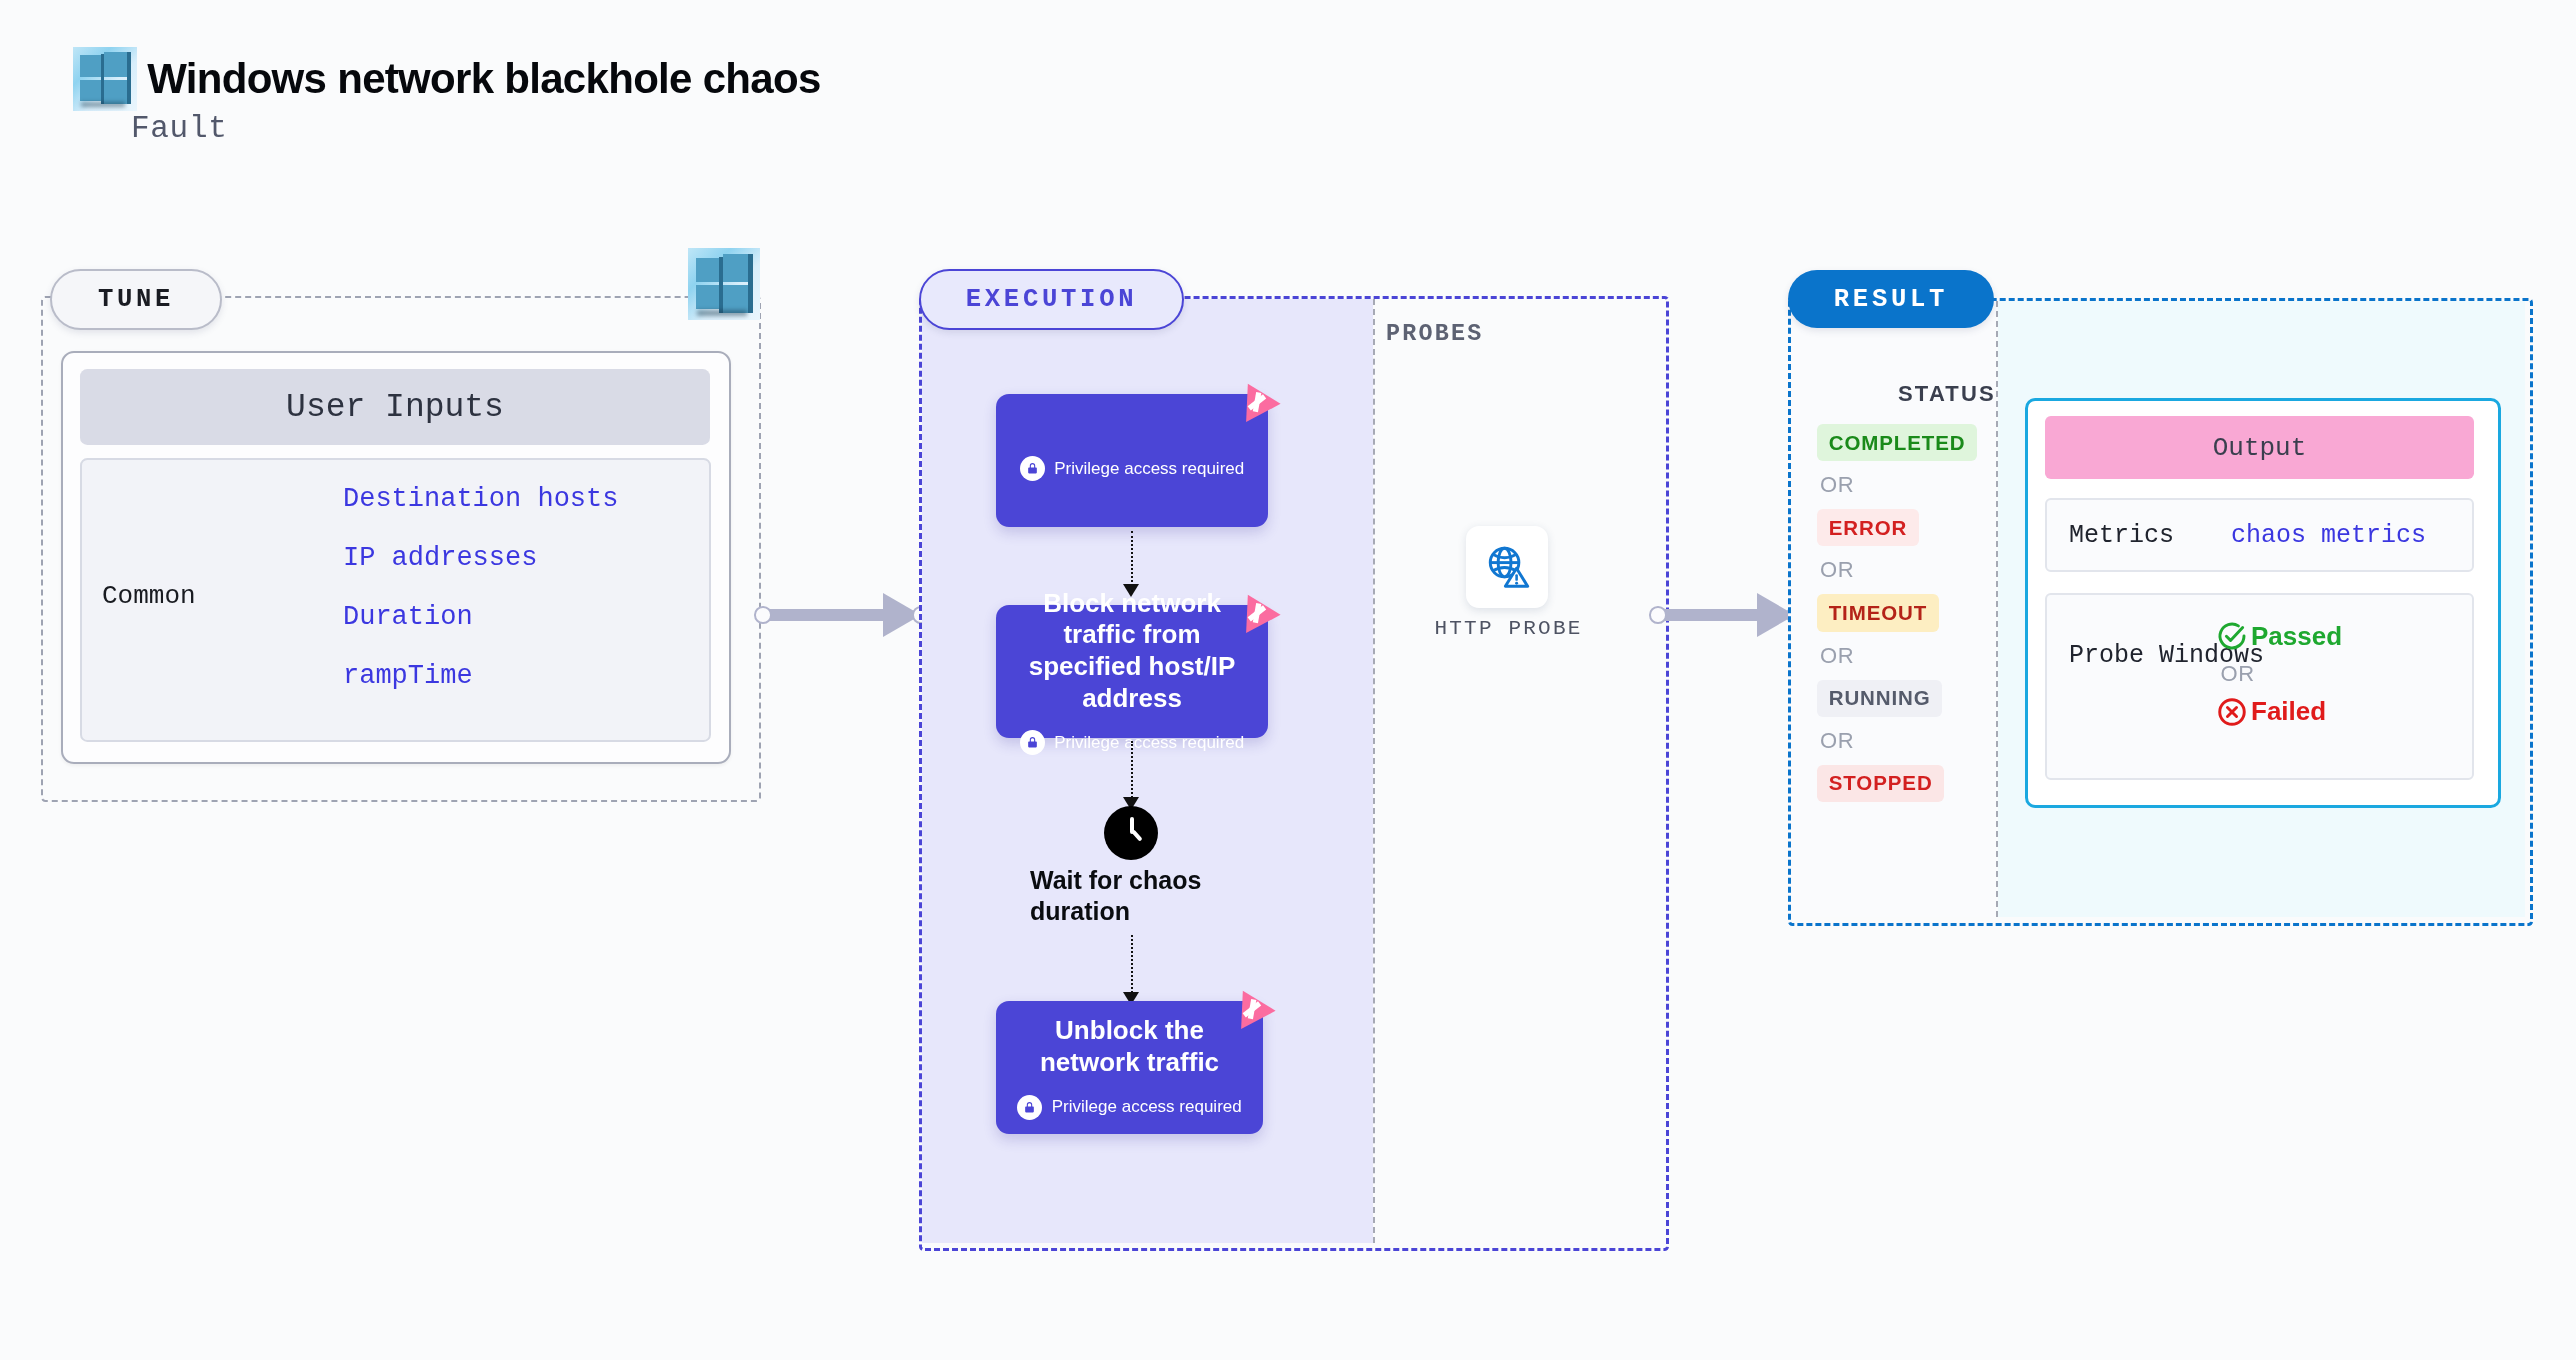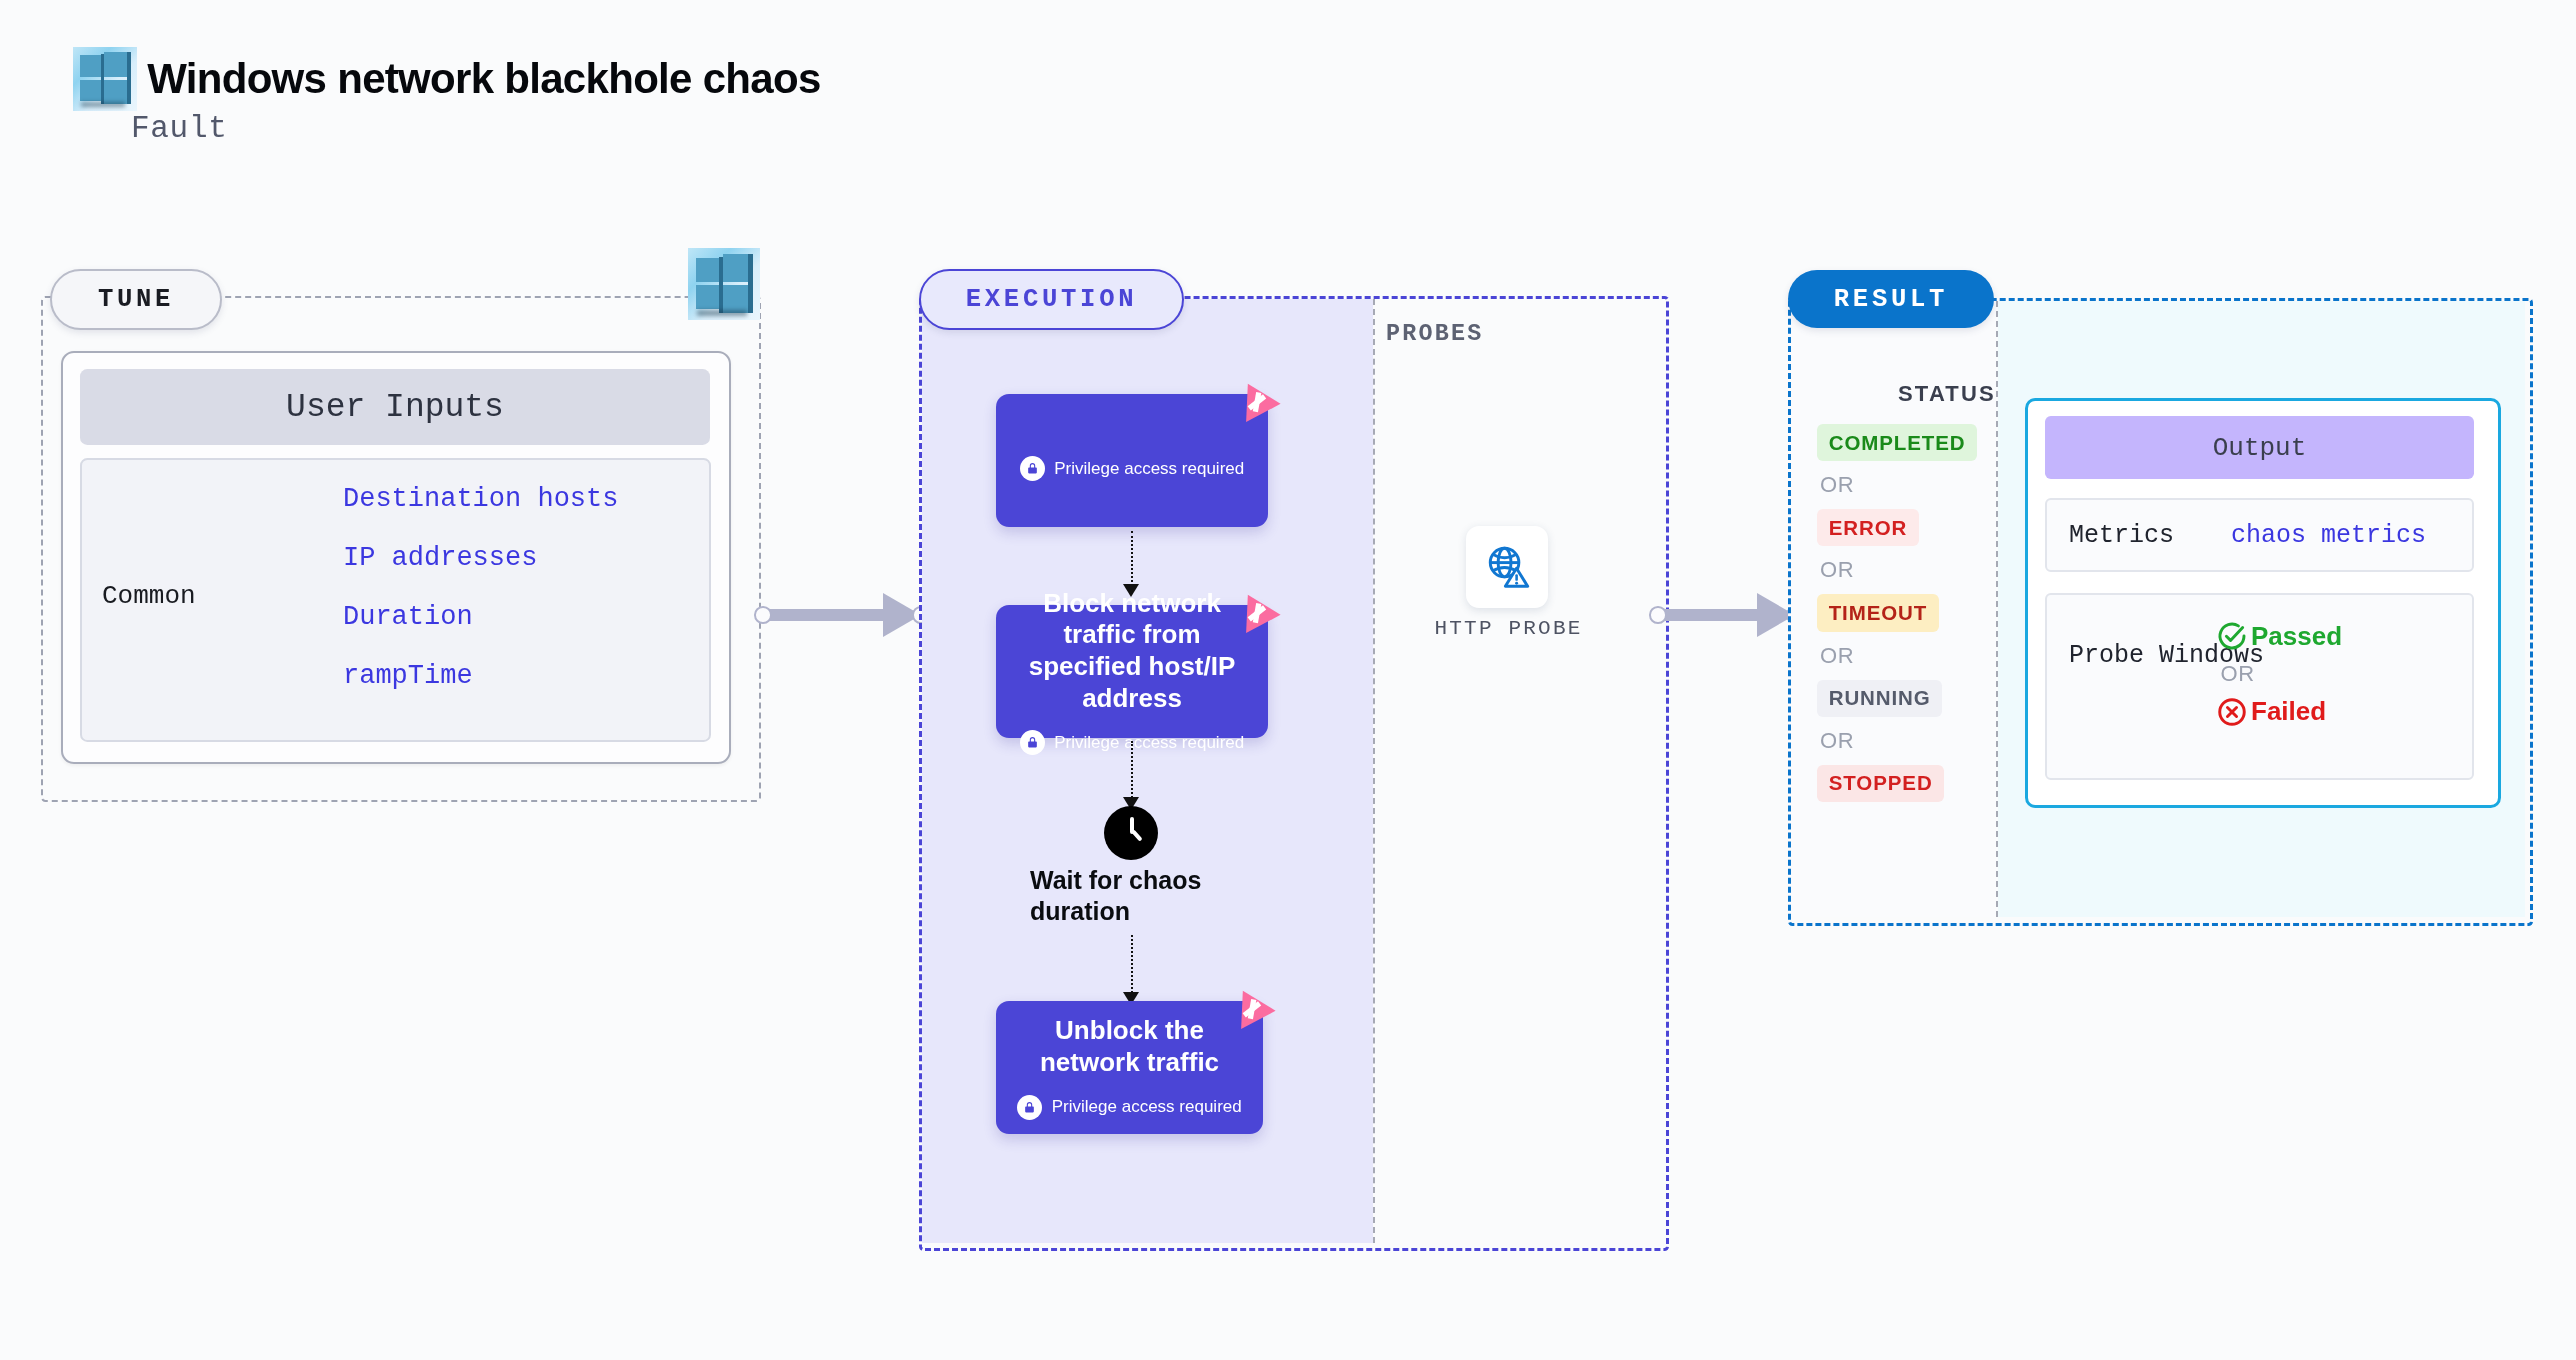--- a/index.html
+++ b/index.html
@@ -184,21 +184,21 @@
     font-size:20.5px;padding:6.6px 11.7px;letter-spacing:0.9px;
   }
   .st-or{font-size:22px;color:#9aa0ae;margin:11px 0 11px 2.9px;letter-spacing:0.7px;}
 
   #output-card{
     position:absolute;left:2025px;top:398px;width:470px;height:404px;
     background:#ffffff;border:3.7px solid #1aa8e0;border-radius:10.2px;
   }
   #output-header{
     position:absolute;left:2045px;top:416px;width:429px;height:63px;
-    background:#c4b5fd;border-radius:5.8px;
+    background:#f9a8d4;border-radius:5.8px;
     display:flex;align-items:center;justify-content:center;
     font-family:"Liberation Mono",monospace;font-size:26px;color:#3a3f4e;
   }
   #metrics-row{
     position:absolute;left:2045px;top:498px;width:425px;height:70px;
     background:#fafbfd;border:2.2px solid #e2e5ec;border-radius:5.8px;
     display:flex;align-items:center;
   }
   #metrics-key{
     font-family:"Liberation Mono",monospace;font-size:25px;color:#20242e;margin-left:22px;

